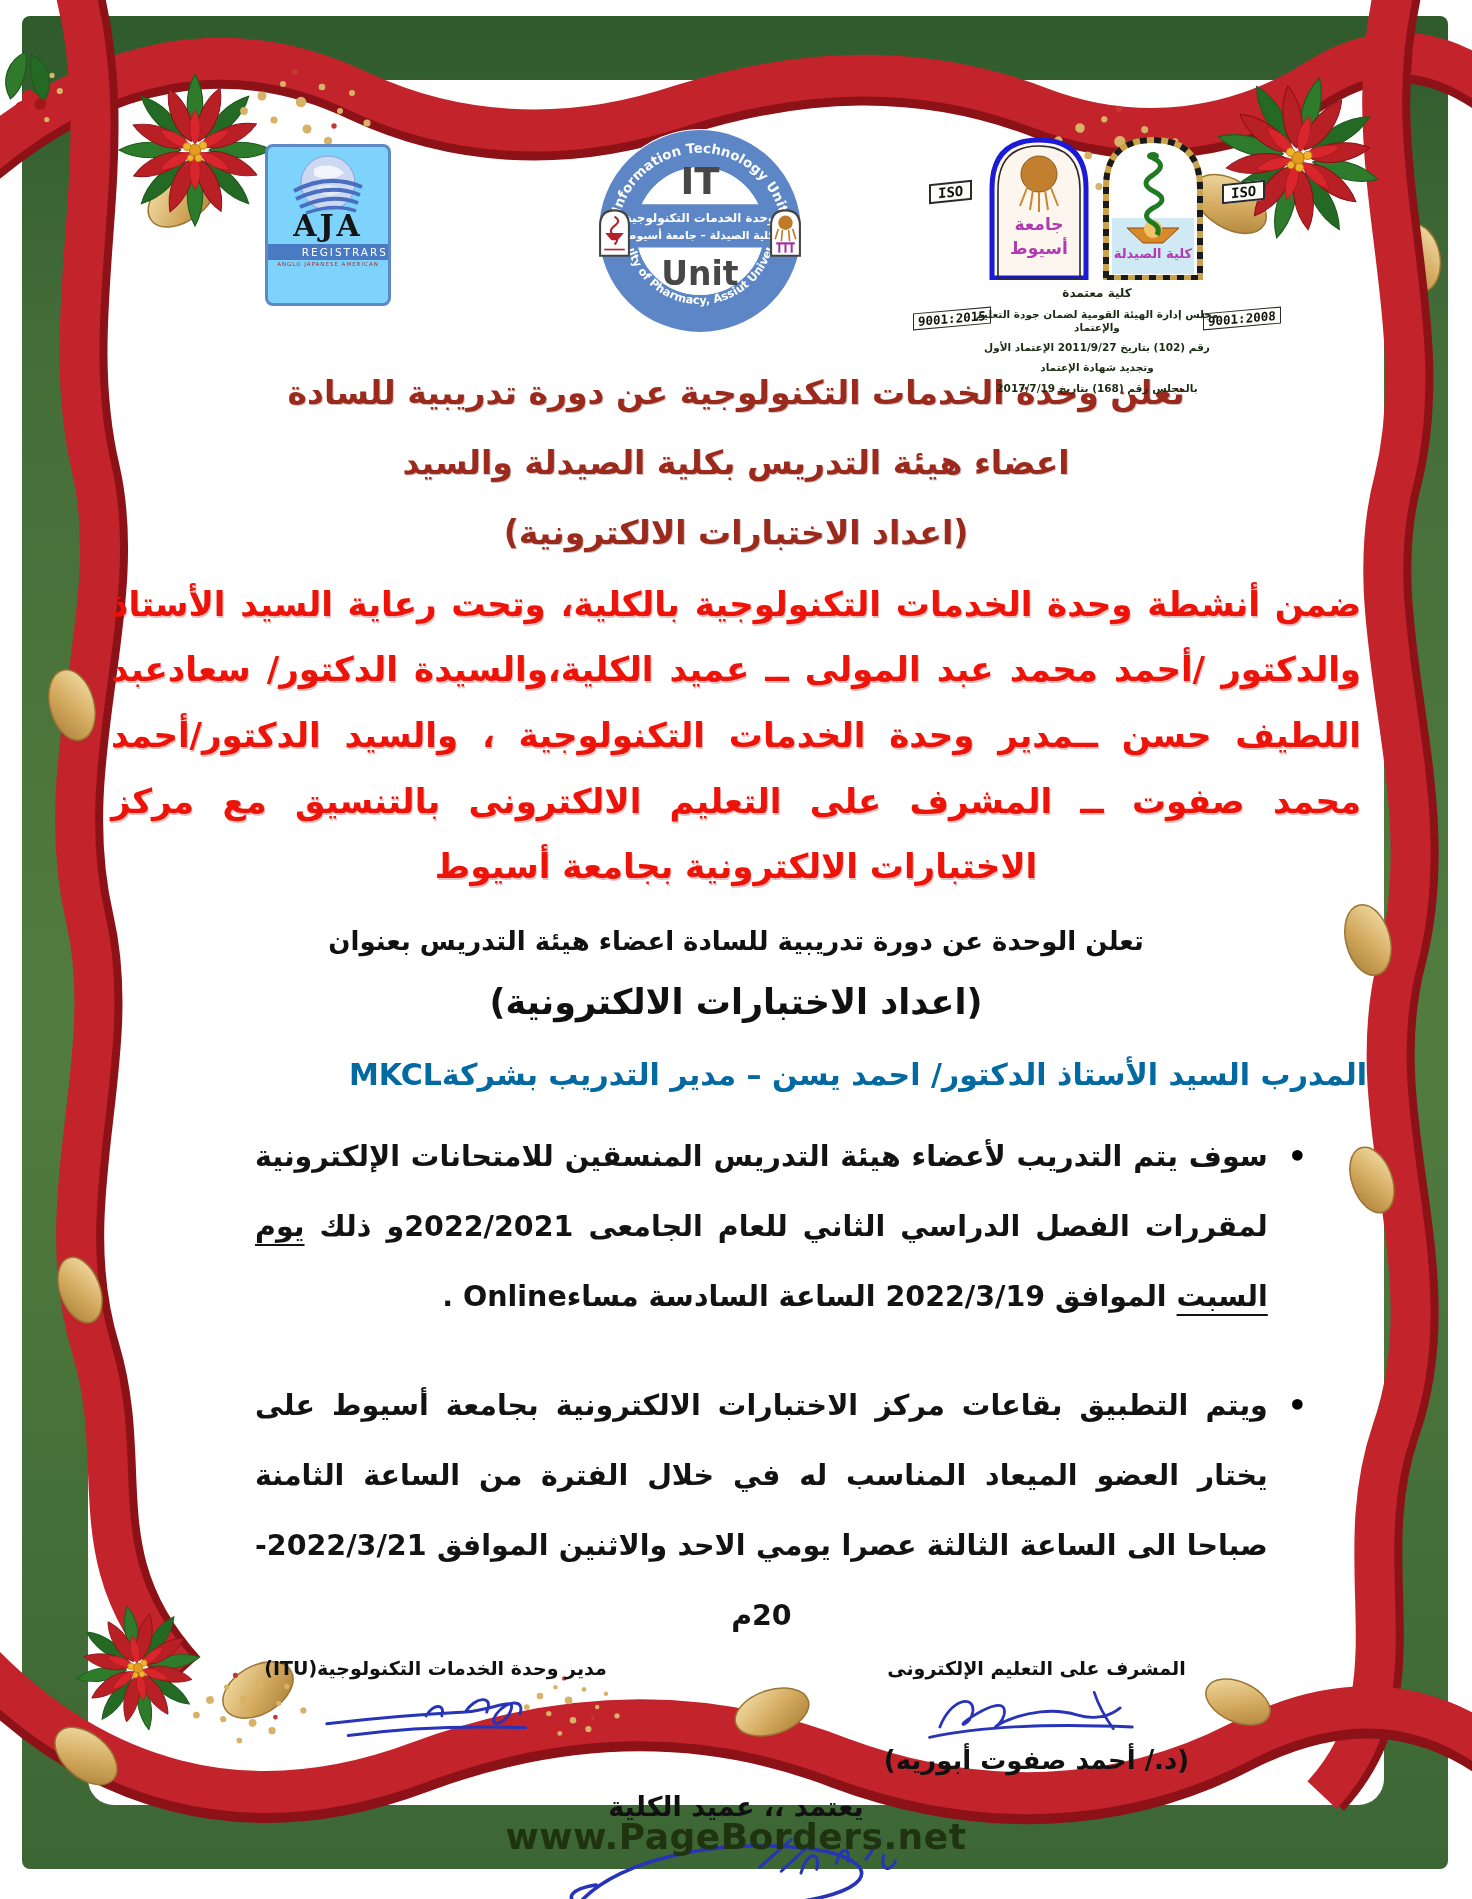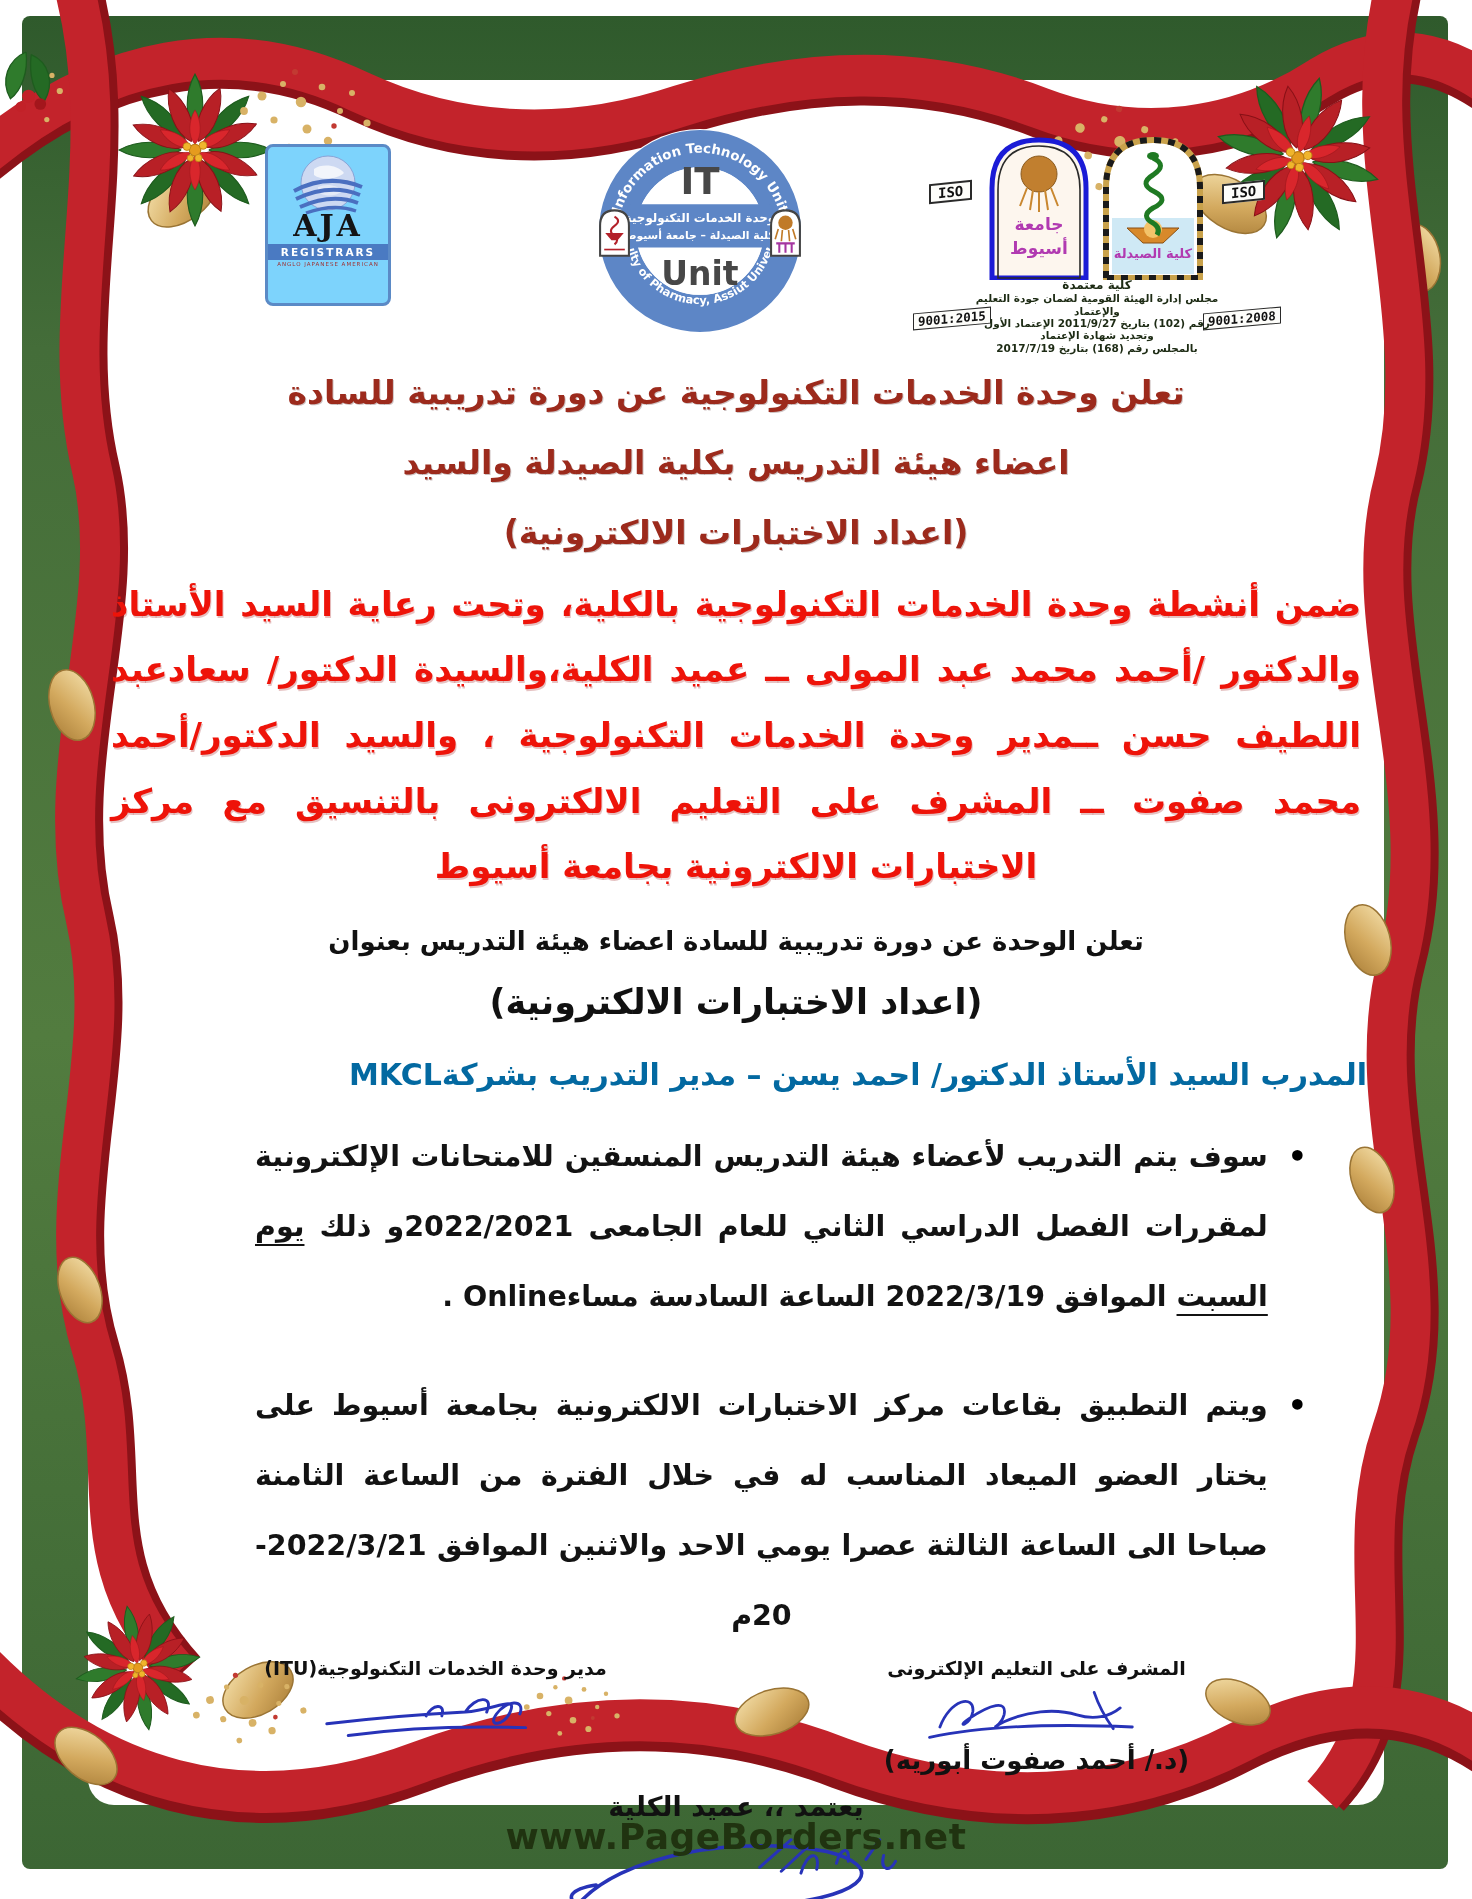--- a/index.html
+++ b/index.html
@@ -14,41 +14,41 @@
   .border-art{position:absolute;left:0;top:0;z-index:2;pointer-events:none;}
   
   .content{position:absolute;left:105px;right:105px;top:88px;z-index:3;}
   .logos{position:relative;height:232px;}
   
   .aja{position:absolute;left:160px;top:56px;width:126px;height:162px;
        border:3px solid #5b8ac6;border-radius:8px;background:#7dd3fc;
        display:flex;flex-direction:column;align-items:center;padding-top:4px;box-sizing:border-box;}
   .aja-acronym{font-family:"DejaVu Serif",serif;font-size:30px;font-weight:bold;color:#141414;
        letter-spacing:3px;line-height:1;margin-top:-6px;}
-  .aja-band{width:100%;background:#4a7ac2;color:#fff;font-size:10.5px;font-weight:bold;
-       text-align:center;letter-spacing:2px;padding:2px 0;margin-top:3px;}
+  .aja-band{width:100%;background:#4a7ac2;color:#fff;font-size:10.5px;font-weight:normal;
+       text-align:right;letter-spacing:2px;padding:2px 0;margin-top:3px;}
   .aja-tag{font-size:5.5px;color:#a03030;letter-spacing:1px;margin-top:1px;}
   
   .itu{position:absolute;left:492px;top:40px;width:206px;height:206px;}
   
   .iso{position:absolute;left:842px;top:44px;width:300px;height:214px;}
   .iso-arches{position:absolute;left:35px;top:0;}
   .iso-flag{position:absolute;border:2px solid #2a2a2a;background:#fdfdfa;
        font-family:"DejaVu Sans Mono",monospace;font-weight:bold;color:#111;
        padding:0 7px;font-size:14px;transform:skewY(-6deg);}
   .iso-flag.left{left:-18px;top:50px;}
   .iso-flag.right{right:-18px;top:50px;}
   .iso-val{position:absolute;border:1.5px solid #2a2a2a;background:#fdfdfa;
        font-family:"DejaVu Sans Mono",monospace;font-weight:bold;color:#111;
        padding:0 4px;font-size:12.5px;transform:skewY(-5deg);}
   .iso-val.left{left:-34px;top:178px;}
   .iso-val.right{right:-34px;top:178px;}
   .iso-lines{position:absolute;top:146px;left:18px;right:18px;text-align:center;
        direction:rtl;color:#1d2b14;}
-  .iso-lines p{margin:0;line-height:1.18;font-weight:bold;}
+  .iso-lines p{margin:8px;line-height:1.18;font-weight:bold;}
   .iso-acc{font-size:12px;}
   .iso-sm{font-size:10.5px;}
   
   .title-block{margin-top:38px;text-align:center;direction:rtl;}
   .title-block p{margin:0;font-size:33px;font-weight:bold;color:#9c2a1c;line-height:2.12;
        text-shadow:1px 1px 0 rgba(60,10,10,.25);}
   .patronage{margin:4px 6px 0 6px;direction:rtl;text-align:justify;text-align-last:center;
        font-size:34px;font-weight:bold;color:#ee1309;line-height:1.93;
        text-shadow:1px 1.5px 0 rgba(150,10,10,.25);}
   .intro{margin-top:26px;text-align:center;direction:rtl;font-size:26px;font-weight:bold;color:#111;}

